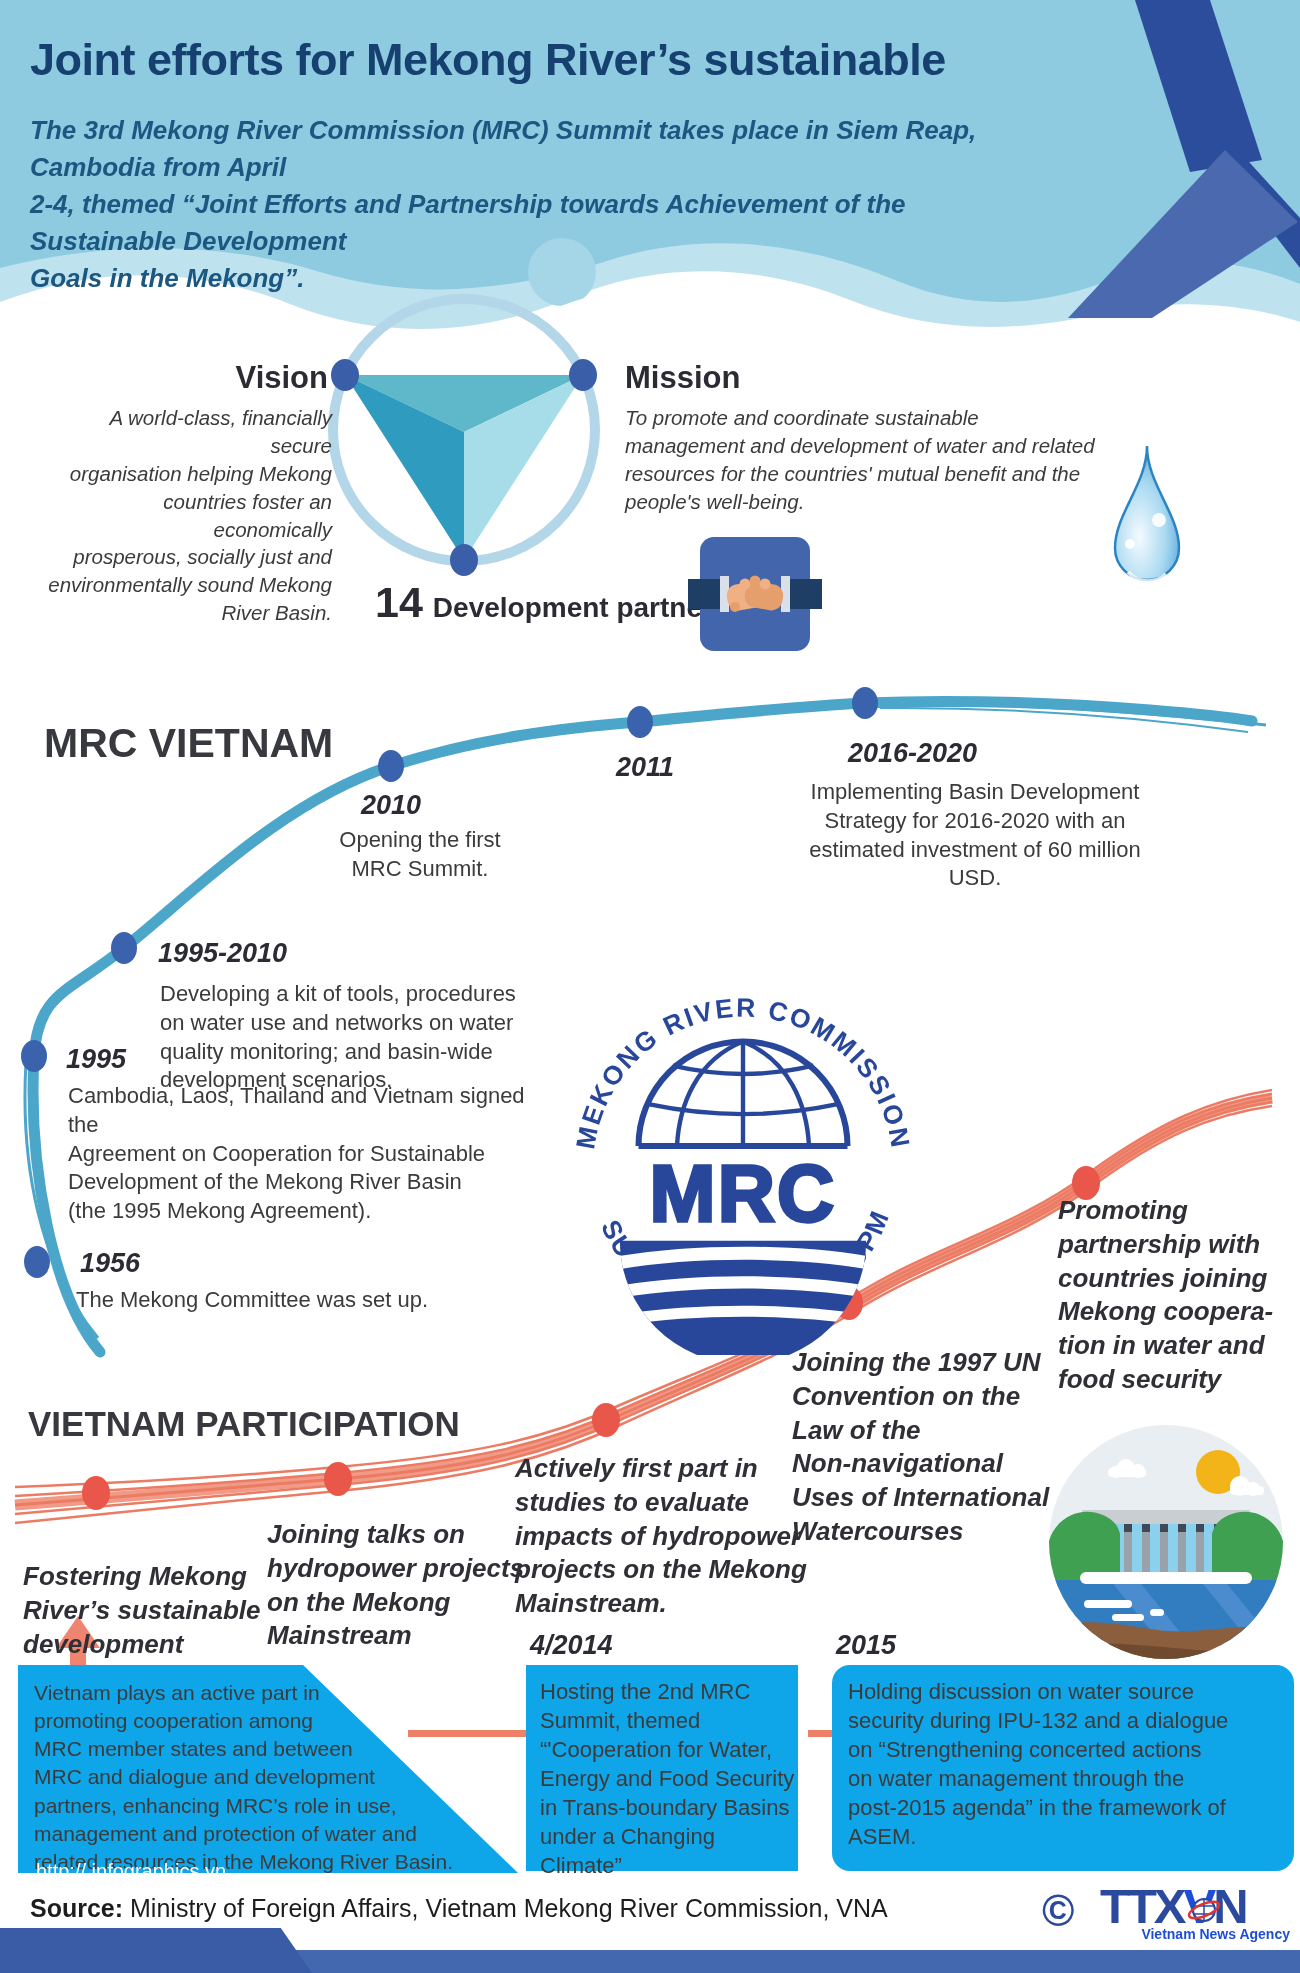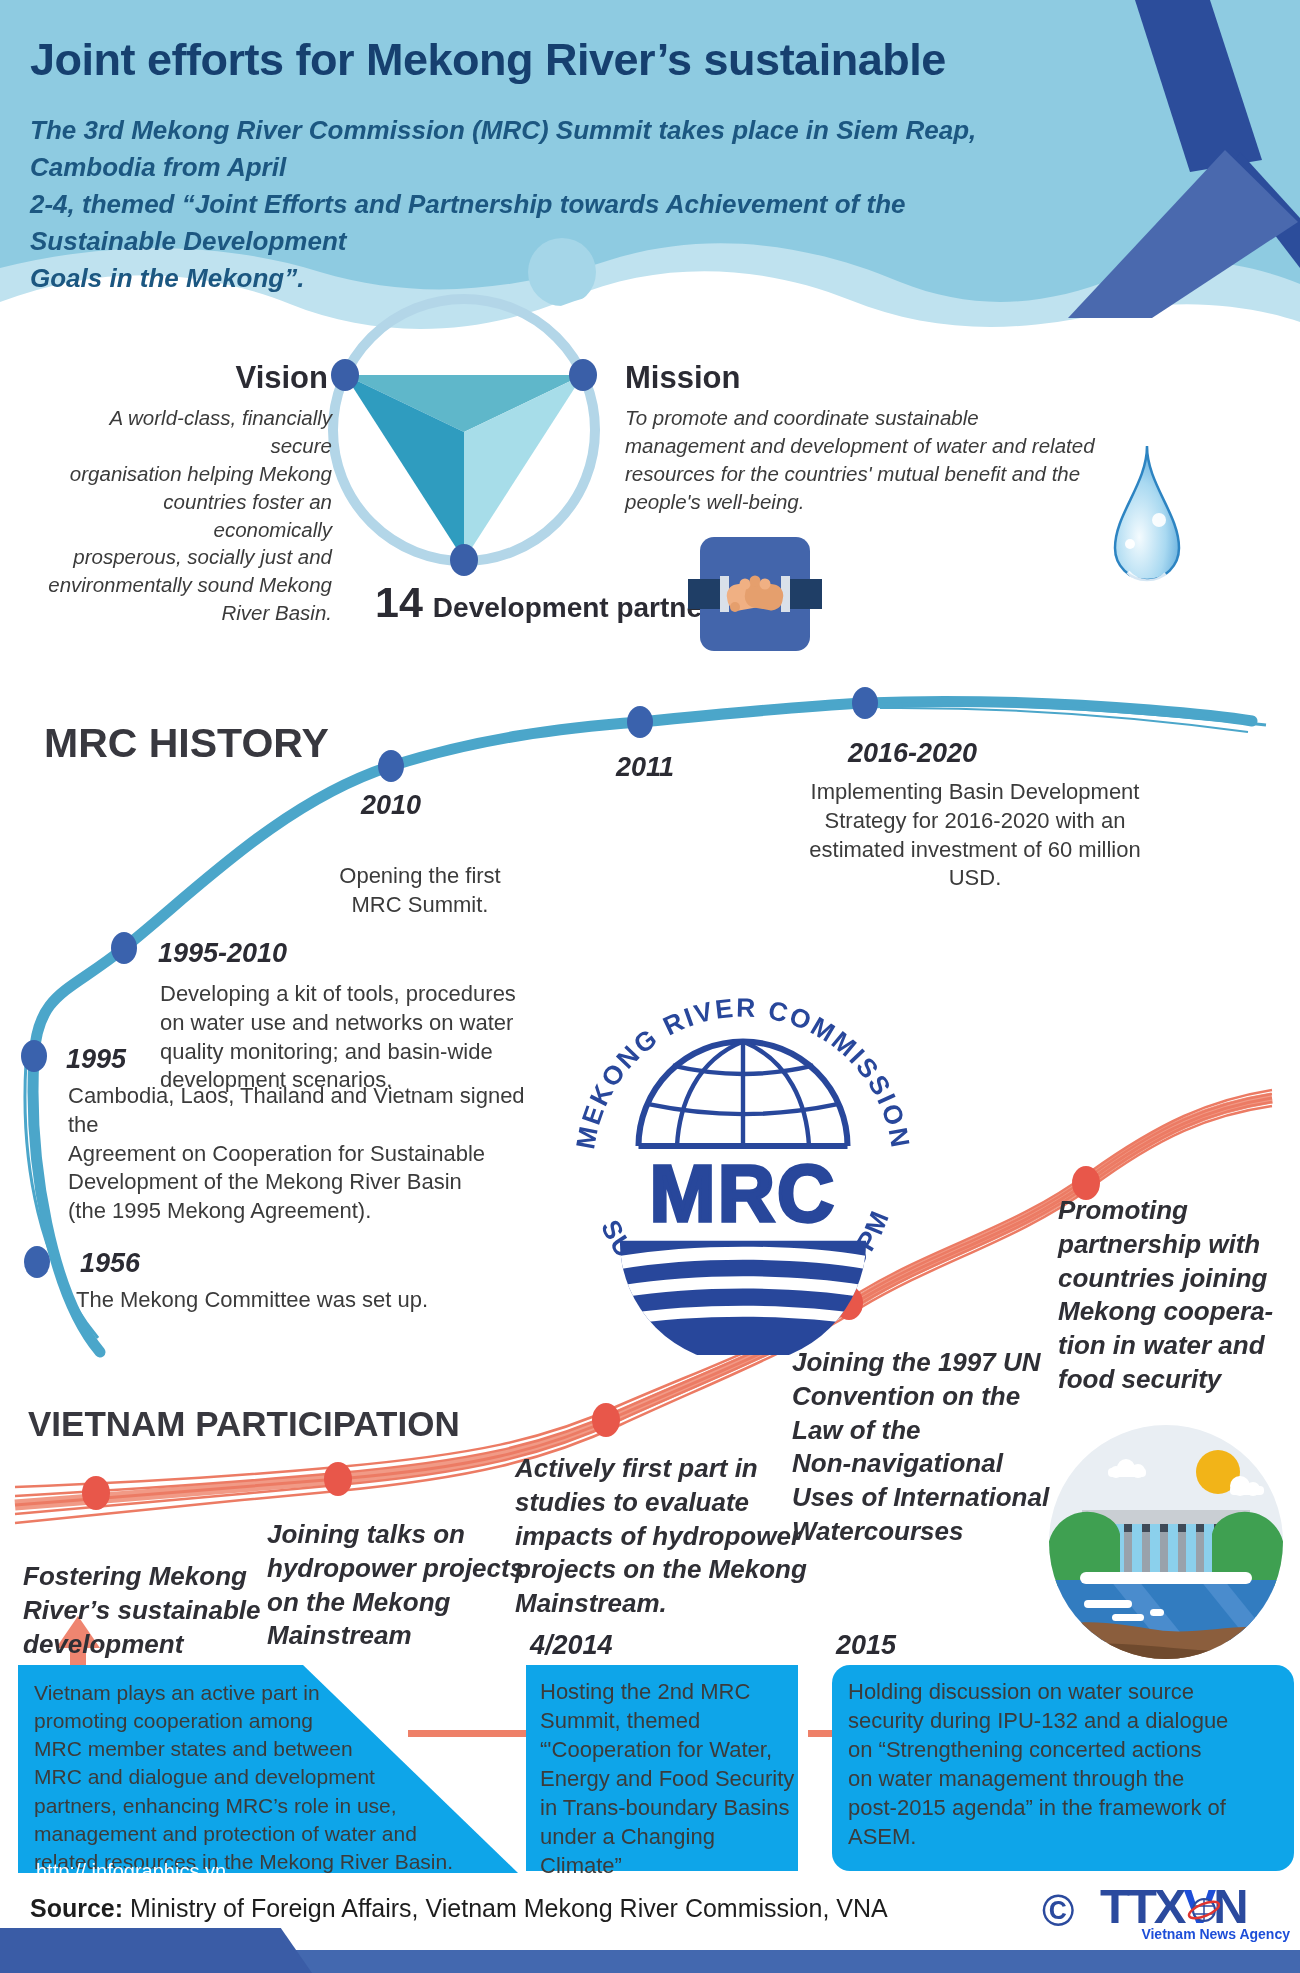--- a/index.html
+++ b/index.html
@@ -143,24 +143,24 @@
     <rect x="32" y="43" width="9" height="36" fill="#d9e0e9"></rect>
     <rect x="93" y="43" width="9" height="36" fill="#d9e0e9"></rect>
     <rect x="39" y="50" width="38" height="26" rx="11" fill="#f0b083" transform="rotate(-10 58 63)"></rect>
     <rect x="57" y="50" width="38" height="26" rx="11" fill="#e59f6d" transform="rotate(10 76 63)"></rect>
     <circle cx="57" cy="51" r="5.5" fill="#f0b083"></circle>
     <circle cx="67" cy="48" r="5.5" fill="#e59f6d"></circle>
     <circle cx="77" cy="51" r="5.5" fill="#f0b083"></circle>
     <circle cx="47" cy="74" r="5" fill="#e59f6d"></circle>
   </svg>
 
-  <div class="abs section-h" style="left:44px;top:720px;font-size:41px;">MRC HISTORY</div>
+  <div class="abs section-h" style="left:44px;top:720px;font-size:41px;">MRC VIETNAM</div>
 
   <div class="abs yr ctr" style="left:326px;top:790px;width:130px;">2010</div>
-  <div class="abs ev pre ctr" style="left:320px;top:862px;width:200px;">Opening the first
+  <div class="abs ev pre ctr" style="left:320px;top:826px;width:200px;">Opening the first
 MRC Summit.</div>
 
   <div class="abs yr ctr" style="left:580px;top:752px;width:130px;">2011</div>
 
   <div class="abs yr" style="left:848px;top:738px;">2016-2020</div>
   <div class="abs ev pre ctr" style="left:800px;top:778px;width:350px;">Implementing Basin Development
 Strategy for 2016-2020 with an
 estimated investment of 60 million
 USD.</div>
 

